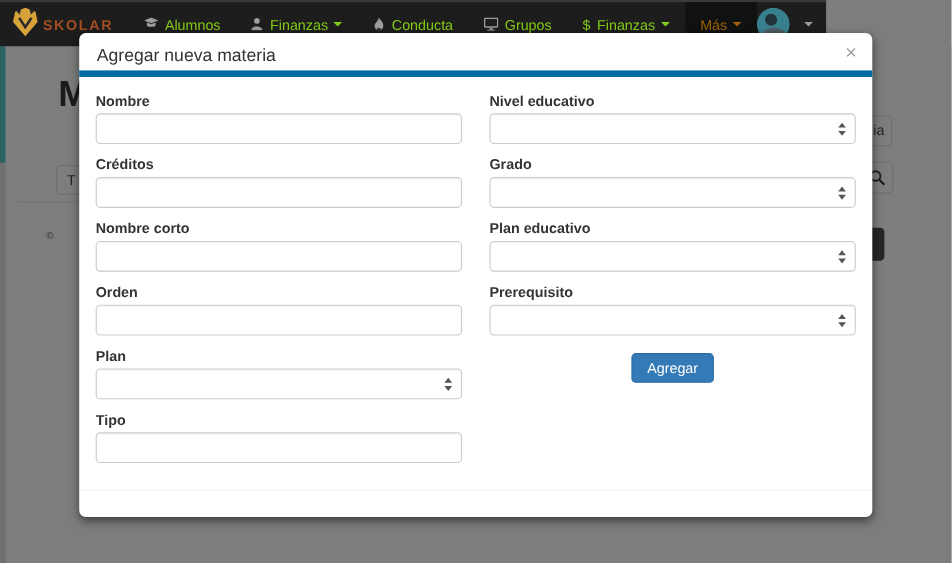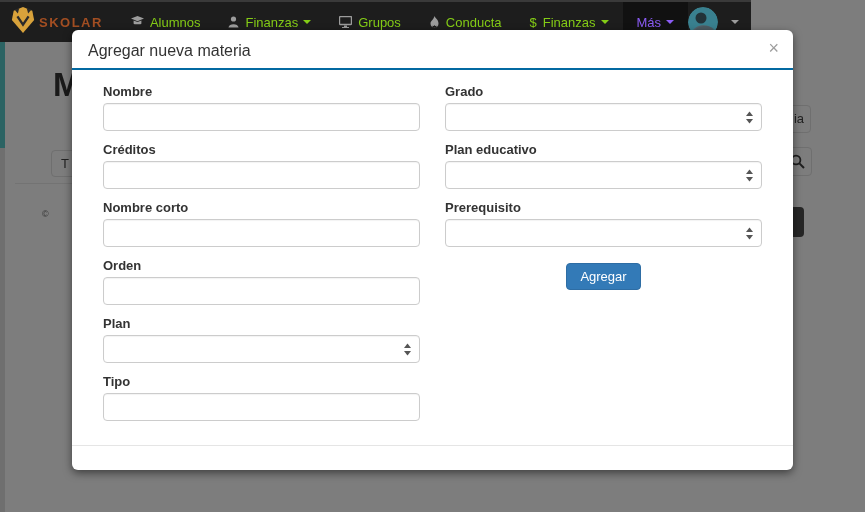--- a/index.html
+++ b/index.html
@@ -7,21 +7,21 @@
   body { font-family:"Liberation Sans","DejaVu Sans",sans-serif; background:#7d7d7d; position:relative; }
 
   
   .navbar { position:absolute; top:0; left:0; width:751px; height:42px; background:#1d1d1d;
             border-top:2px solid #3a3a3a; display:flex; align-items:center; z-index:5; }
   .brand { display:flex; align-items:center; margin-left:10px; margin-right:14px; cursor:pointer; }
   .brand-name { font-size:13px; font-weight:700; letter-spacing:1.5px; color:#a24e22; margin-left:3px; }
   .nav-items { display:flex; list-style:none; height:100%; align-items:stretch; }
   .nav-item { display:flex; align-items:center; padding:0 14px; color:#84cc16; font-size:13px; cursor:pointer; }
   .nav-item .nav-icon { margin-right:6px; display:inline-flex; }
-  .nav-item.active { background:#111111; color:#8b5cf6;justify-content:flex-end; }
+  .nav-item.active { background:#111111; color:#a16207;justify-content:flex-end; }
   .caret { display:inline-block; margin-left:5px; width:0; height:0;
            border-left:4px solid transparent; border-right:4px solid transparent; border-top:4px solid currentColor; }
   .nav-right { margin-left:auto; display:flex; align-items:center; margin-right:12px; color:#9c9c9c; cursor:pointer; }
   .avatar { width:30px; height:30px; border-radius:50%; overflow:hidden; margin-right:8px; }
 
   
   .page-behind { position:absolute; top:42px; left:0; width:865px; height:470px; background:#7d7d7d; z-index:1; }
   .teal-strip { position:absolute; left:0; top:0; width:5px; height:106px; background:#2b6363; }
   .left-edge-strip { position:absolute; left:0; top:106px; width:5px; height:364px; background:#6f6f6f; }
   .dim-title { position:absolute; left:53px; top:24px; font-size:33px; font-weight:700; color:#1a1a1a; }
@@ -31,25 +31,25 @@
   .dim-divider { position:absolute; left:15px; top:141px; width:60px; height:1px; background:#737373; }
   .dim-copy { position:absolute; left:42px; top:167px; font-size:9px; color:#333; }
   .dim-add-btn { left:760px; top:63px; width:51px; height:28px; text-align:right; padding-right:6px; line-height:26px; }
   .dim-search-btn { left:760px; top:105px; width:52px; height:29px; }
   .dim-search-btn svg { position:absolute; right:6px; top:6px; }
   .dim-dark-btn { position:absolute; left:760px; top:165px; width:44px; height:30px; background:#262626; border-radius:4px; }
 
   
   .modal { position:absolute; left:72px; top:30px; width:721px; height:440px; background:#ffffff;
            border-radius:6px; box-shadow:0 3px 9px rgba(0,0,0,.5); z-index:10; }
-  .modal-header { height:40px; padding:12px 16px 12px; border-bottom:2px solid #0369a1; }
+  .modal-header { height:40px; padding:12px 16px 12px; border-bottom:6px solid #0369a1; }
   .modal-title { font-size:16px; color:#333333; font-weight:500; }
   .modal-close { position:absolute; top:9px; right:14px; font-size:18px; line-height:18px; color:#9e9e9e;
                  background:none; border:none; cursor:pointer; }
-  .modal-body { position:absolute; top:40px; left:0; right:0; bottom:25px; padding:15px 31px; display:flex; }
+  .modal-body { position:absolute; top:40px; left:0; right:0; bottom:25px; padding:15px 15px; display:flex; }
   .col-left { width:333px; margin-right:25px; }
   .col-right { width:333px; }
   .form-group { margin-bottom:12px; }
   .form-group label { display:block; font-size:13px; font-weight:700; color:#333; line-height:14px; margin-bottom:4px; }
   .field { position:relative; width:100%; height:28px; border:1px solid #cccccc; border-radius:4px; background:#fff;
            font-size:13px; color:#555; padding:4px 10px; box-shadow:inset 0 1px 1px rgba(0,0,0,.05); }
   input.field { outline:none; }
   .select-field { cursor:pointer; }
   .stepper { position:absolute; right:7px; top:50%; margin-top:-6px; line-height:0; }
   .submit-row { text-align:center;margin-top:16px; }
@@ -88,35 +88,35 @@
         <svg width="11" height="12" viewBox="0 0 11 12" fill="#9c9c9c">
           <circle cx="5.5" cy="3" r="2.6"></circle>
           <path d="M0.5 11.5 C0.5 7 10.5 7 10.5 11.5 Z"></path>
         </svg>
       </span>
       <span>Finanzas</span>
       <span class="caret"></span>
     </li>
     <li class="nav-item">
       <span class="nav-icon">
+        <svg width="11" height="13" viewBox="0 0 11 13" fill="#9c9c9c">
+          <path d="M5.5 0 C6.5 2.5 9.5 3.5 9.5 7.5 A4 4.3 0 0 1 1.5 7.5 C1.5 5 4.5 4 5.5 0 Z M5.5 12 A2 2 0 0 0 7.4 9.5 C7 10.2 6 10.4 5.5 9 C5 10.4 4 10.2 3.6 9.5 A2 2 0 0 0 5.5 12 Z" fill-rule="evenodd"></path>
+        </svg>
+      </span>
+      <span>Conducta</span>
+    </li>
+    <li class="nav-item">
+      <span class="nav-icon">
         <svg width="13" height="12" viewBox="0 0 13 12">
           <rect x="0.5" y="0.5" width="12" height="8" rx="1" fill="none" stroke="#9c9c9c" stroke-width="1.4"></rect>
           <rect x="5" y="9.5" width="3" height="1.5" fill="#9c9c9c"></rect>
           <rect x="3" y="11" width="7" height="1" fill="#9c9c9c"></rect>
         </svg>
       </span>
       <span>Grupos</span>
-    </li>
-    <li class="nav-item">
-      <span class="nav-icon">
-        <svg width="11" height="13" viewBox="0 0 11 13" fill="#9c9c9c">
-          <path d="M5.5 0 C6.5 2.5 9.5 3.5 9.5 7.5 A4 4.3 0 0 1 1.5 7.5 C1.5 5 4.5 4 5.5 0 Z M5.5 12 A2 2 0 0 0 7.4 9.5 C7 10.2 6 10.4 5.5 9 C5 10.4 4 10.2 3.6 9.5 A2 2 0 0 0 5.5 12 Z" fill-rule="evenodd"></path>
-        </svg>
-      </span>
-      <span>Conducta</span>
     </li>
     <li class="nav-item">
       <span class="nav-icon" style="font-size:13px;">$</span>
       <span>Finanzas</span>
       <span class="caret"></span>
     </li>
     <li class="nav-item active">
       <span>Más</span>
       <span class="caret"></span>
     </li>
@@ -187,20 +187,31 @@
         </div>
       </div>
       <div class="form-group">
         <label>Tipo</label>
         <input class="field" type="text" value="" style="">
       </div>
     </div>
 
     <div class="col-right">
       <div class="form-group">
+        <label>Nivel educativo</label>
+        <div class="field select-field" role="combobox">
+          <span class="stepper">
+            <svg width="9" height="13" viewBox="0 0 9 13">
+                <path d="M4.5 0.5 L8 5 H1 Z" fill="#555"></path>
+                <path d="M4.5 12.5 L1 8 H8 Z" fill="#555"></path>
+              </svg>
+          </span>
+        </div>
+      </div>
+      <div class="form-group">
         <label>Grado</label>
         <div class="field select-field" role="combobox">
           <span class="stepper">
             <svg width="9" height="13" viewBox="0 0 9 13">
                 <path d="M4.5 0.5 L8 5 H1 Z" fill="#555"></path>
                 <path d="M4.5 12.5 L1 8 H8 Z" fill="#555"></path>
               </svg>
           </span>
         </div>
       </div>

